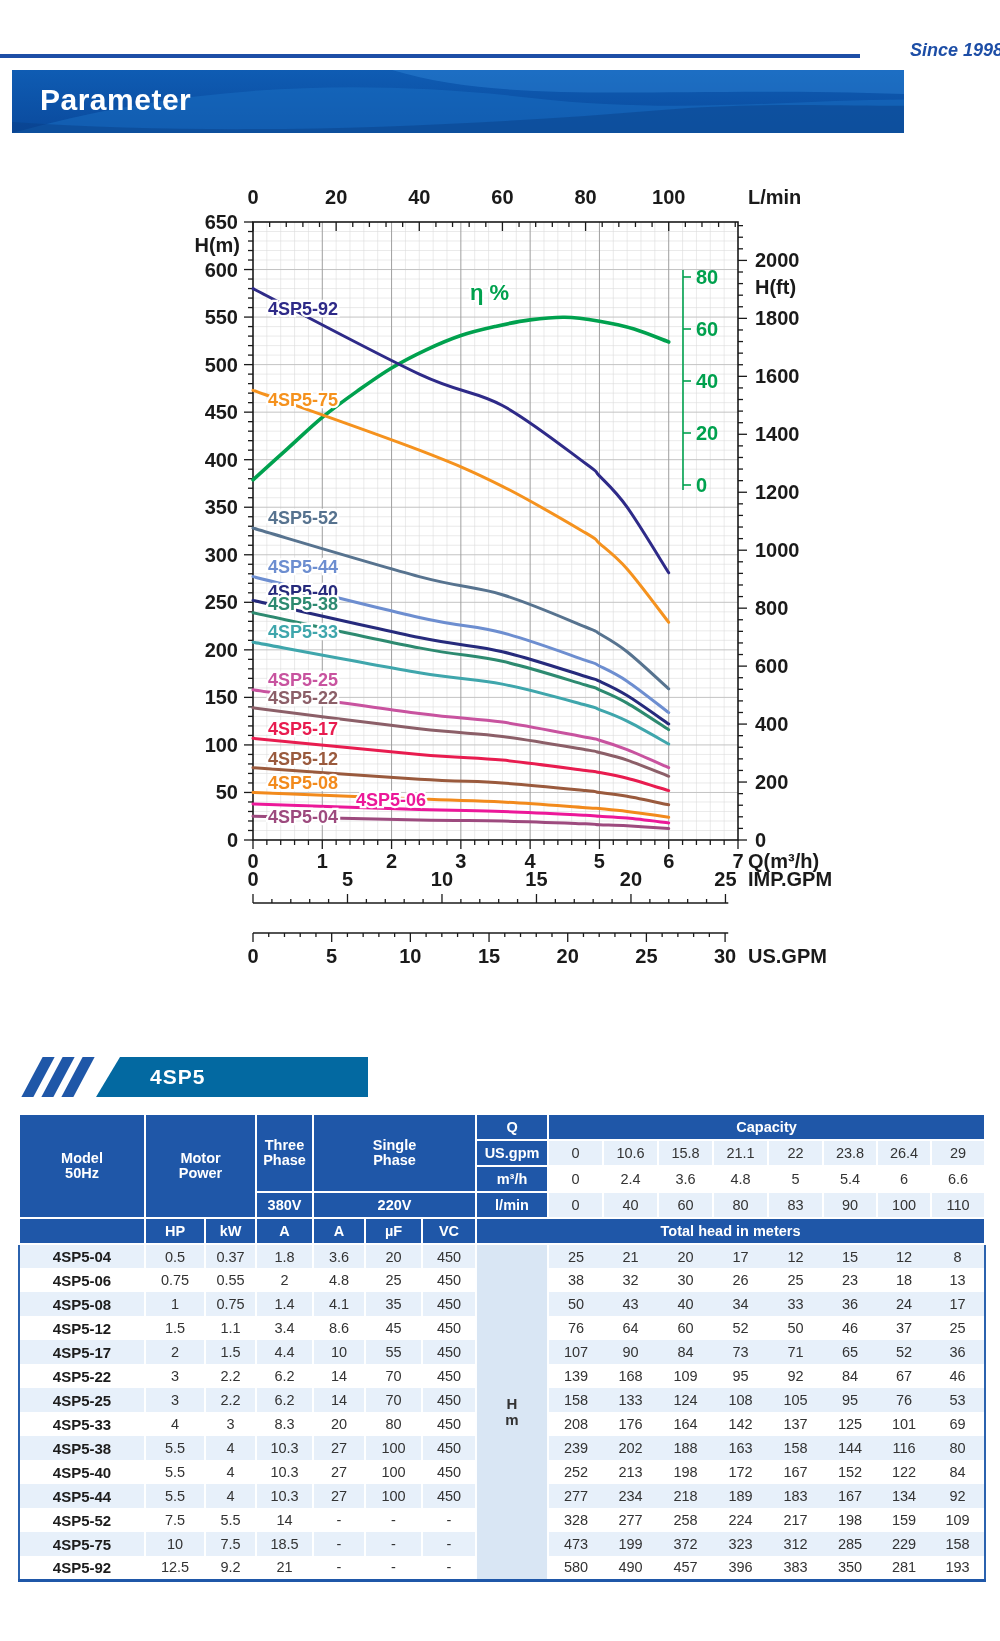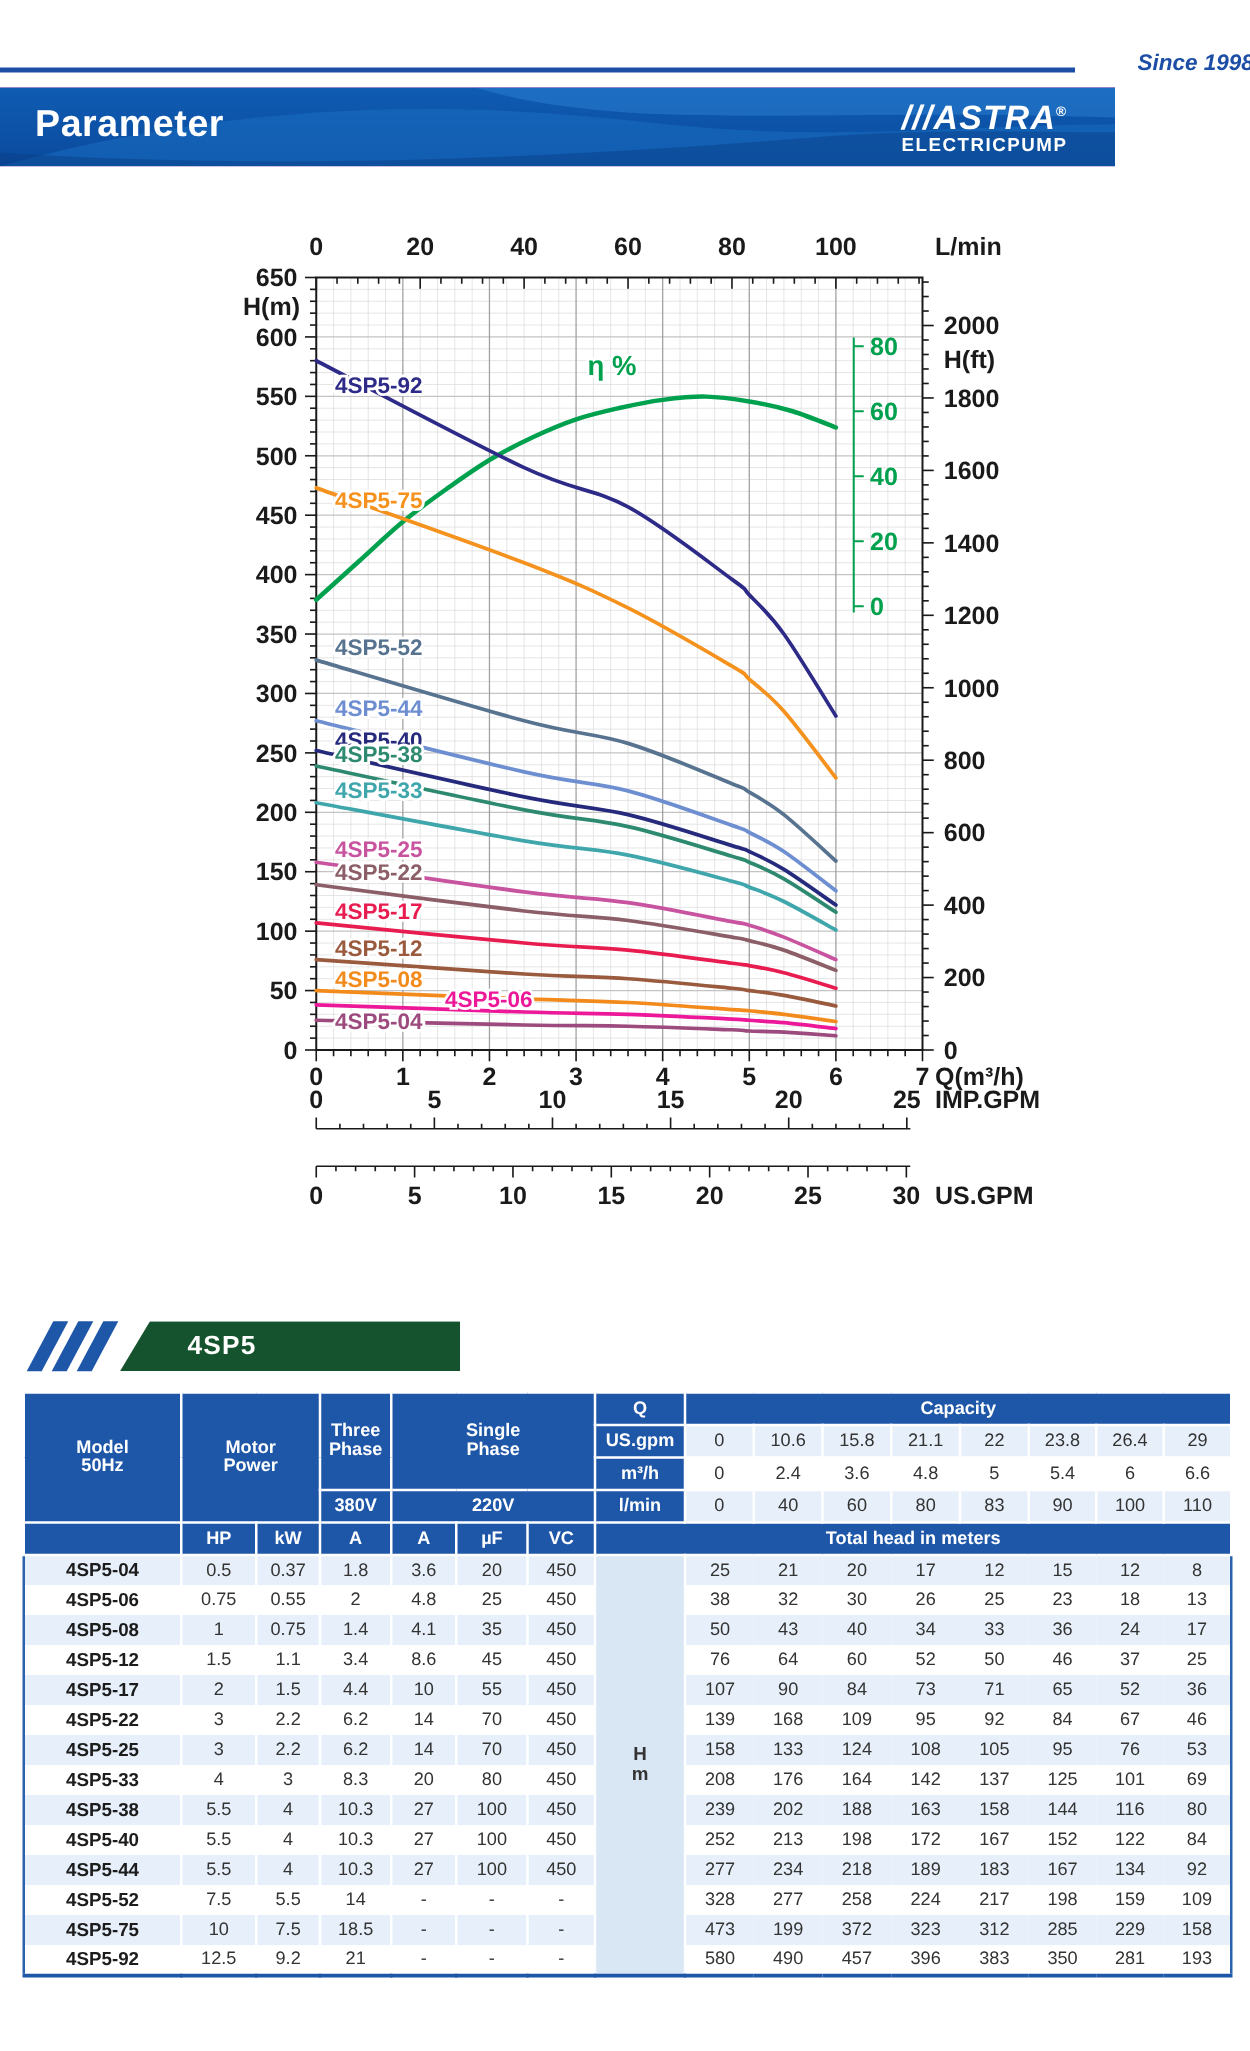--- a/index.html
+++ b/index.html
@@ -1,28 +1,28 @@
 <!DOCTYPE html>
 <html><head>
 <meta charset="utf-8">
 <style>
   html,body{margin:0;padding:0;}
   body{width:1000px;height:1641px;position:relative;background:#fff;font-family:"Liberation Sans",sans-serif;overflow:hidden;}
   .top-rule{position:absolute;left:0;top:54px;width:860px;height:4px;background:#1d4ea6;}
   .since{position:absolute;left:866px;top:40px;width:130px;font-size:18px;font-weight:bold;font-style:italic;color:#1d4ea6;white-space:nowrap;margin-left:44px;}
-  .banner{position:absolute;left:0;top:70px;width:892px;height:63px;background:#4c1d95;overflow:hidden;}
+  .banner{position:absolute;left:12px;top:70px;width:892px;height:63px;background:#a21caf;overflow:hidden;}
   .banner svg{position:absolute;left:0;top:0;}
   .ptitle{position:absolute;left:28px;top:13px;font-size:30px;font-weight:bold;color:#fff;letter-spacing:.5px;}
   .brand{position:absolute;right:38px;top:6px;text-align:right;color:#fff;}
   .brand-top{font-size:27px;font-weight:bold;font-style:italic;letter-spacing:1px;line-height:28px;white-space:nowrap;}
   .brand-top .reg{font-size:11px;vertical-align:super;font-style:normal;}
   .brand-sub{font-size:15px;font-weight:bold;letter-spacing:1.2px;line-height:17px;}
   #chart-wrap{position:absolute;left:0;top:140px;width:1000px;height:860px;}
   .stripe{position:absolute;top:1057px;width:12px;height:40px;background:#1f57a8;transform:skewX(-28deg);}
-  .series-tab{position:absolute;left:96px;top:1057px;width:272px;height:40px;background:#14532d;clip-path:polygon(24px 0,100% 0,100% 100%,0 100%);}
+  .series-tab{position:absolute;left:96px;top:1057px;width:272px;height:40px;background:#0369a1;clip-path:polygon(24px 0,100% 0,100% 100%,0 100%);}
   .series-tab span{position:absolute;left:54px;top:0;line-height:40px;font-size:21px;font-weight:bold;color:#fff;letter-spacing:1px;}
   #spec-table{position:absolute;left:18px;top:1113px;width:967px;border-collapse:collapse;table-layout:fixed;border:2px solid #2b62ae;border-bottom:3px solid #1f57a8;}
   #spec-table thead tr{height:26px;}
   #spec-table tbody tr{height:24px;}
   #spec-table th{background:#1f57a8;color:#fff;font-weight:bold;font-size:14.5px;border:2px solid #fff;padding:0;text-align:center;line-height:15px;}
   #spec-table td{font-size:14.5px;color:#333;text-align:center;padding:0;}
   #spec-table thead td{border:2px solid #fff;}
   #spec-table thead td.tint{background:#e7f0fa;}
   #spec-table tbody tr:nth-child(odd) td{background:#e7f0fa;}
   #spec-table tbody td{border-right:2px solid rgba(255,255,255,.95);}
@@ -44,24 +44,20 @@
         <stop offset="0" stop-color="#0f5cb3"></stop>
           <stop offset="1" stop-color="#0a4a9d"></stop>
       </linearGradient>
     </defs>
     <rect x="0" y="0" width="1000" height="63" fill="url(#bg1)"></rect>
     <path d="M380,0 C520,42 700,8 1000,30 L1000,0 Z" fill="#2f86d6" opacity="0.45"></path>
     <path d="M0,63 C160,18 330,6 520,28 C710,50 860,16 1000,36 L1000,63 Z" fill="#1a6fc4" opacity="0.5"></path>
     <path d="M0,52 C210,66 430,58 650,40 C810,27 930,46 1000,26 L1000,63 L0,63 Z" fill="#083e85" opacity="0.45"></path>
   </svg>
   <div class="ptitle">Parameter</div>
-  <div class="brand">
-    <div class="brand-top"><span>///</span><span>ASTRA</span><span class="reg">®</span></div>
-    <div class="brand-sub">ELECTRICPUMP</div>
-  </div>
 </div>
 
 <div id="chart-wrap"><svg width="1000" height="860" viewBox="0 140 1000 860">
       <rect x="253" y="222" width="485" height="618" fill="#fff"></rect>
       <g stroke="#dcdcdc" stroke-width="0.6">
         <line x1="266.85714285714283" y1="222" x2="266.85714285714283" y2="840"></line>
         <line x1="280.7142857142857" y1="222" x2="280.7142857142857" y2="840"></line>
         <line x1="294.57142857142856" y1="222" x2="294.57142857142856" y2="840"></line>
         <line x1="308.42857142857144" y1="222" x2="308.42857142857144" y2="840"></line>
         <line x1="336.14285714285717" y1="222" x2="336.14285714285717" y2="840"></line>

